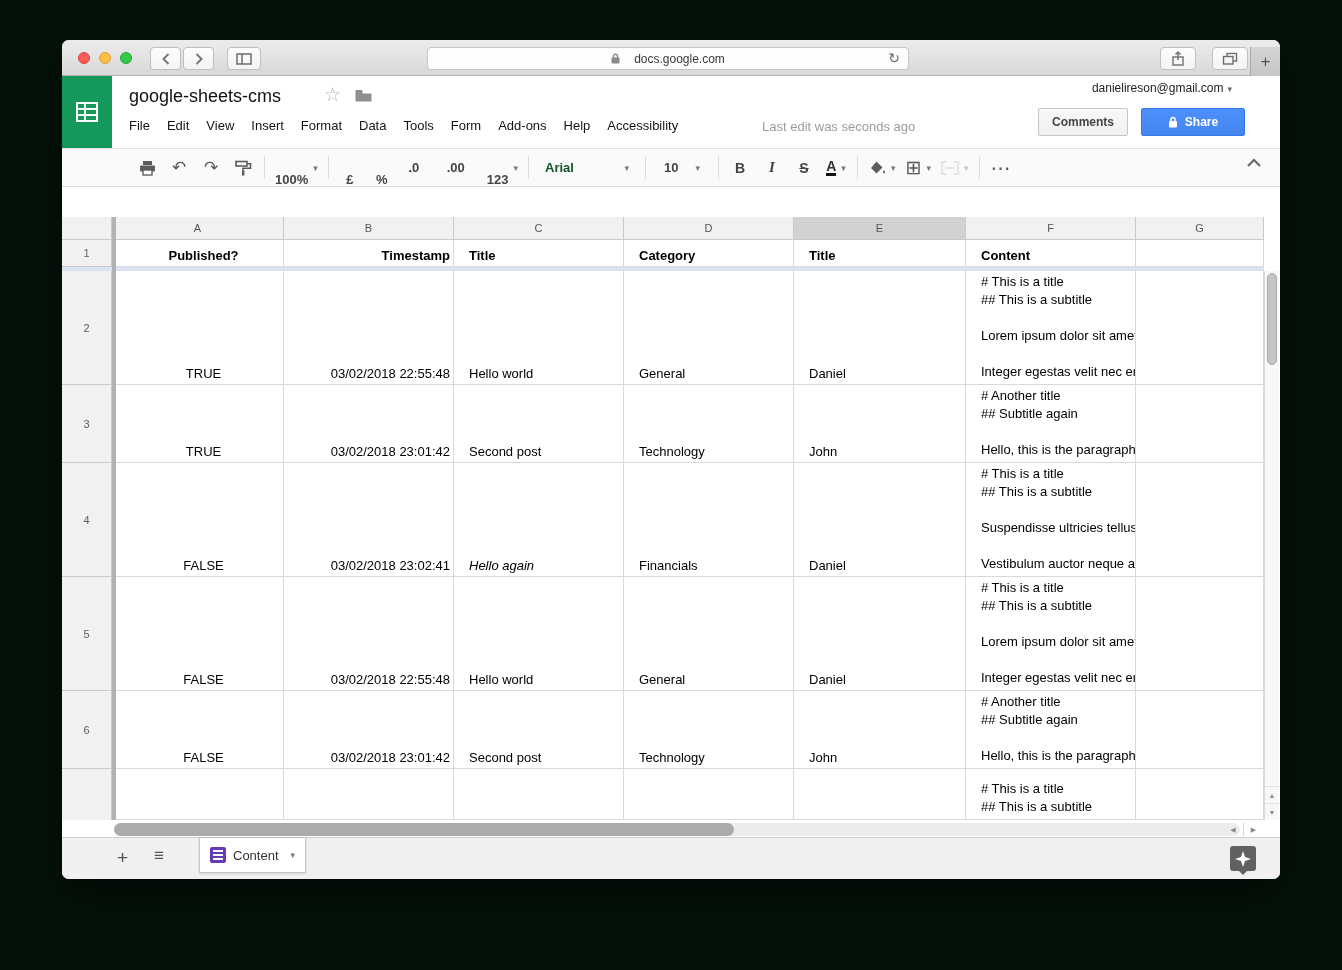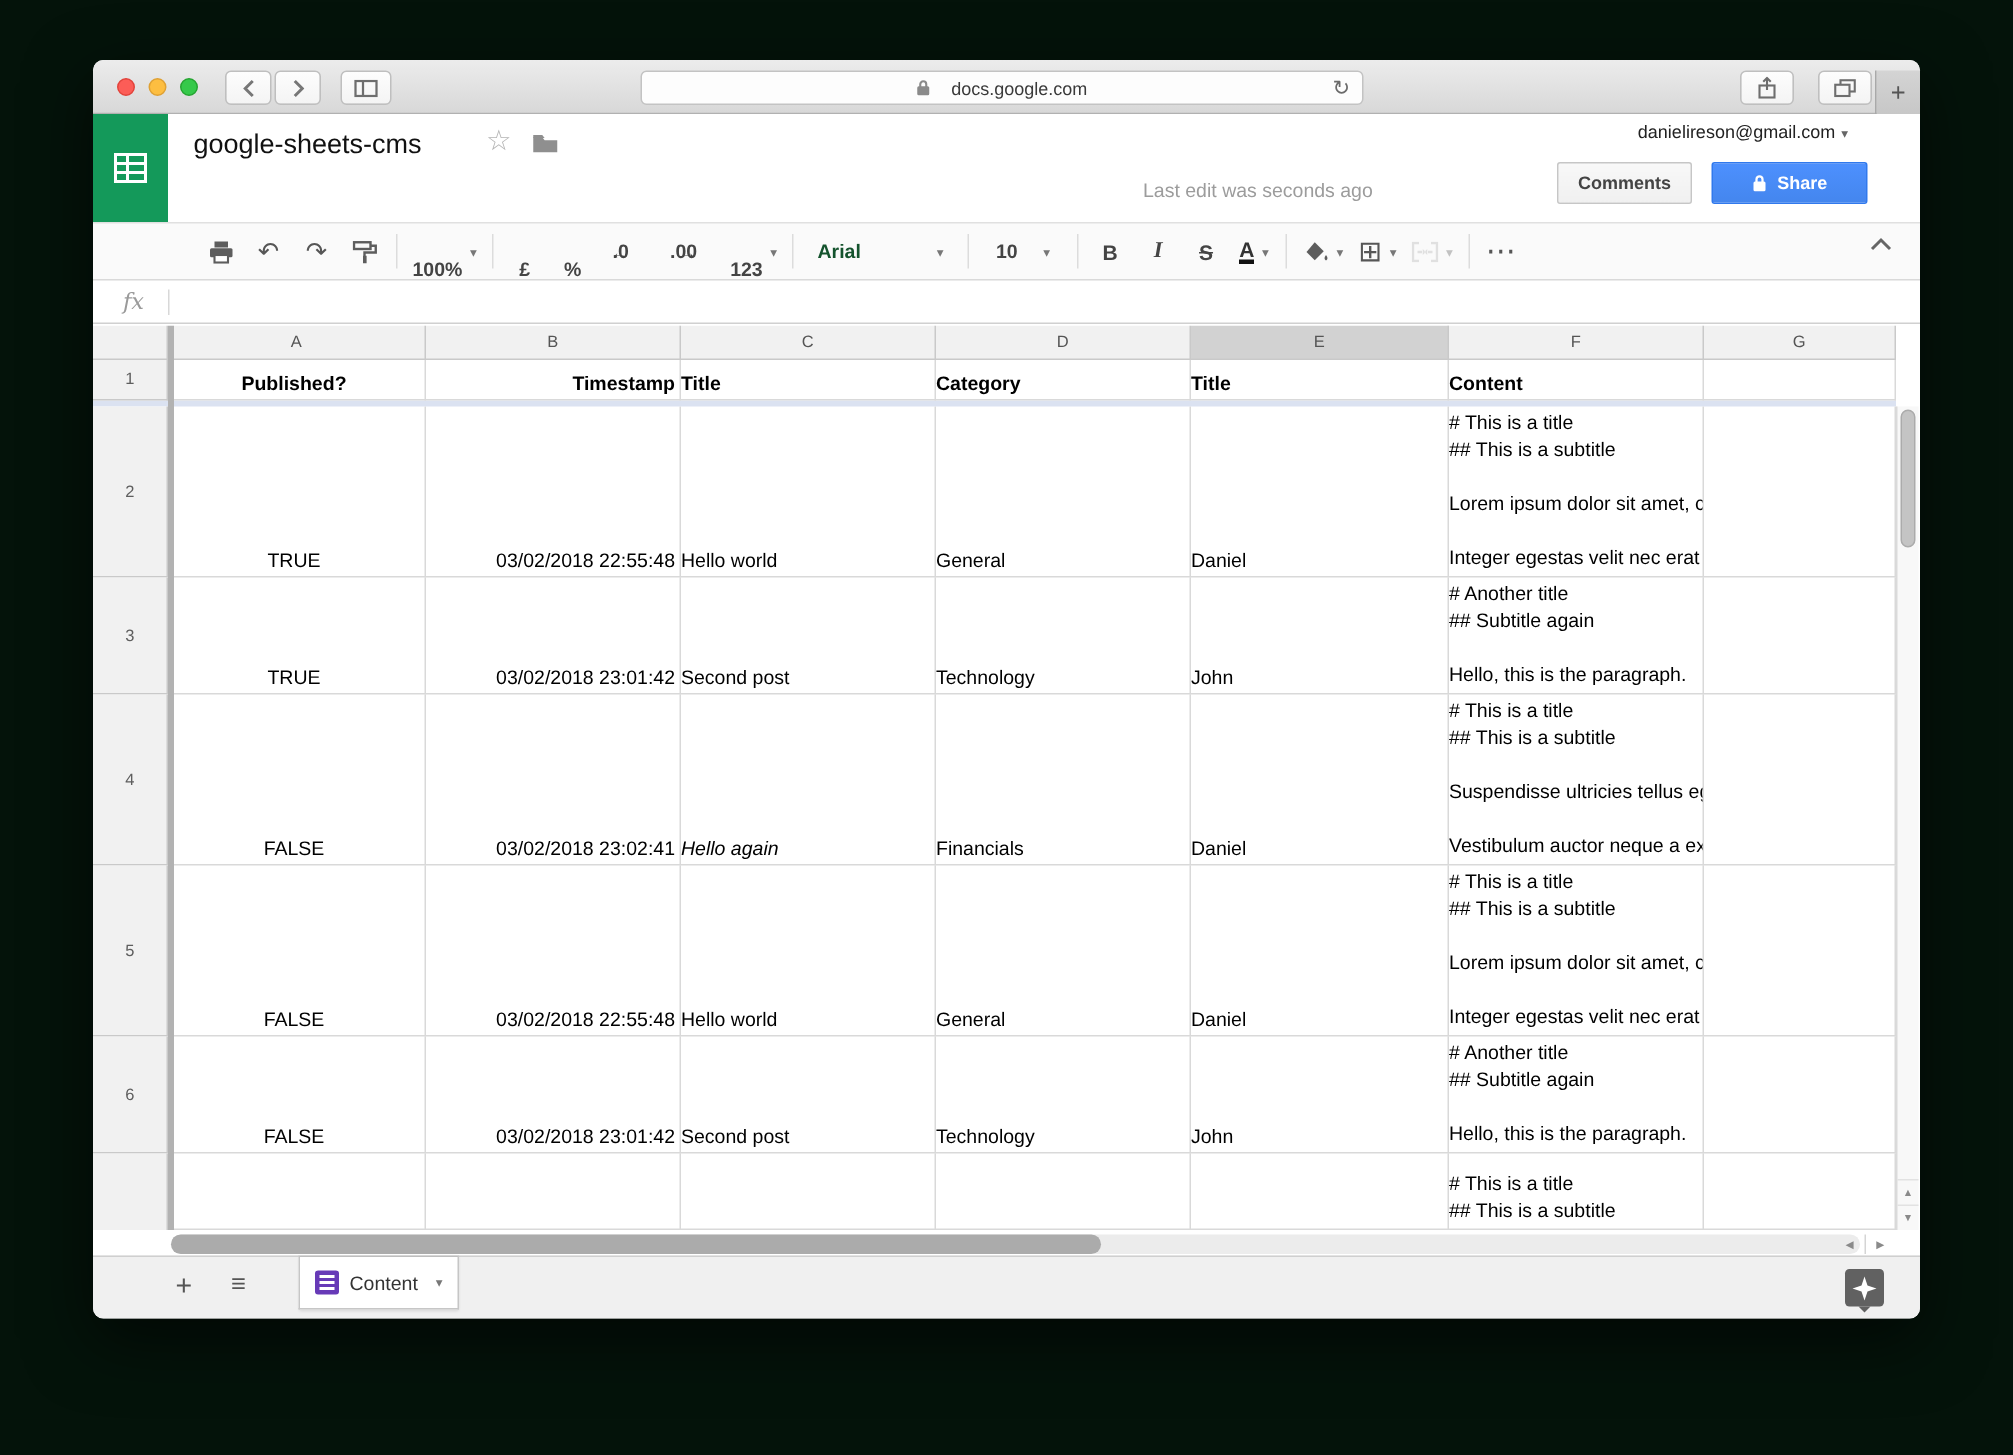--- a/index.html
+++ b/index.html
@@ -75,21 +75,21 @@
   .gridwrap { position:absolute; top:177px; left:0; width:1202px; height:603px; overflow:hidden; background:#fff; }
   .colrow { display:flex; height:23px; }
   .corner { width:50px; height:23px; background:#f1f1f1; border-right:1px solid #c9c9c9; border-bottom:1px solid #c9c9c9; }
   .colhead { height:23px; background:#f1f1f1; border-right:1px solid #c9c9c9; border-bottom:1px solid #c9c9c9;
              display:flex; align-items:center; justify-content:center; font-size:11px; color:#555; }
   .colhead.sel { background:#d2d2d2; }
   .g-row { display:flex; }
   .numcell { width:50px; background:#f1f1f1; border-right:1px solid #c9c9c9; border-bottom:1px solid #c9c9c9;
              display:flex; align-items:center; justify-content:center; font-size:11px; color:#5e5e5e; overflow:hidden; }
   .cell { border-right:1px solid #d9d9d9; border-bottom:1px solid #d9d9d9; font-size:13px; color:#000;
-          display:flex; align-items:flex-end; padding:0 3px 3px 0; overflow:hidden; white-space:nowrap; }
+          display:flex; align-items:flex-end; padding:0 3px 3px 15px; overflow:hidden; white-space:nowrap; }
   .cell.hdr { font-weight:bold; }
   .cell.c-center { justify-content:center; } .cell.c-right { justify-content:flex-end; }
   .cell .multi { white-space:pre; line-height:18px; }
   .frozen-band { height:4px; background:#dbe2f1; }
   .frozen-colbar { position:absolute; left:50px; top:0; width:4px; height:603px; background:#b2b2b2; z-index:6; }
 
   
   .vscroll { position:absolute; left:1202px; top:231px; width:15px; height:549px; background:#f8f8f8; border-left:1px solid #dadada; }
   .vthumb { position:absolute; left:2px; top:2px; width:10px; height:92px; background:#c4c4c4; border:1px solid #ababab; border-radius:5px; }
   .varrows { position:absolute; left:0; right:0; bottom:0; }
@@ -196,20 +196,33 @@
     <div class="doc-title">google-sheets-cms</div>
     <div class="title-icons">
       <span class="star">☆</span>
       <span>
           <svg width="17" height="13">
             <path d="M0.5 2.5 h6 l1.6 2 h8.4 v8 h-16 z" fill="#8f8f8f"></path>
             <path d="M0.5 1 h6 l1.6 2 h-7.6 z" fill="#8f8f8f"></path>
           </svg>
         </span>
     </div>
+    <div class="menubar">
+        <span class="menu-item">File</span>
+        <span class="menu-item">Edit</span>
+        <span class="menu-item">View</span>
+        <span class="menu-item">Insert</span>
+        <span class="menu-item">Format</span>
+        <span class="menu-item">Data</span>
+        <span class="menu-item">Tools</span>
+        <span class="menu-item">Form</span>
+        <span class="menu-item">Add-ons</span>
+        <span class="menu-item">Help</span>
+        <span class="menu-item">Accessibility</span>
+      </div>
     <div class="lastedit">Last edit was seconds ago</div>
     <div class="acct">
       <span>danielireson@gmail.com</span><span class="dd">▾</span>
     </div>
     <div class="btn-comments">
       <span>Comments</span>
     </div>
     <div class="btn-share">
       <span>
           <svg width="10" height="12">
@@ -313,25 +326,20 @@
       </span>
     <span class="tb-sep"></span>
     <span class="tb tb-glyph" style="font-size:20px;">⋯</span>
   </div>
   <span class="collapse">
       <svg width="16" height="10">
         <polyline points="2,8 8,2 14,8" fill="none" stroke="#666" stroke-width="2"></polyline>
       </svg>
     </span>
 
-  <div class="fbar">
-    <span class="fx">fx</span>
-    <span class="fdiv"></span>
-    <input class="finput" value="" style="">
-  </div>
 
   <div class="gridwrap">
     <div class="colrow">
       <div class="corner"></div>
     <div class="colhead" style="width: 172px;">A</div>
         <div class="colhead" style="width: 170px;">B</div>
         <div class="colhead" style="width: 170px;">C</div>
         <div class="colhead" style="width: 170px;">D</div>
         <div class="colhead sel" style="width: 172px;">E</div>
         <div class="colhead" style="width: 170px;">F</div>

